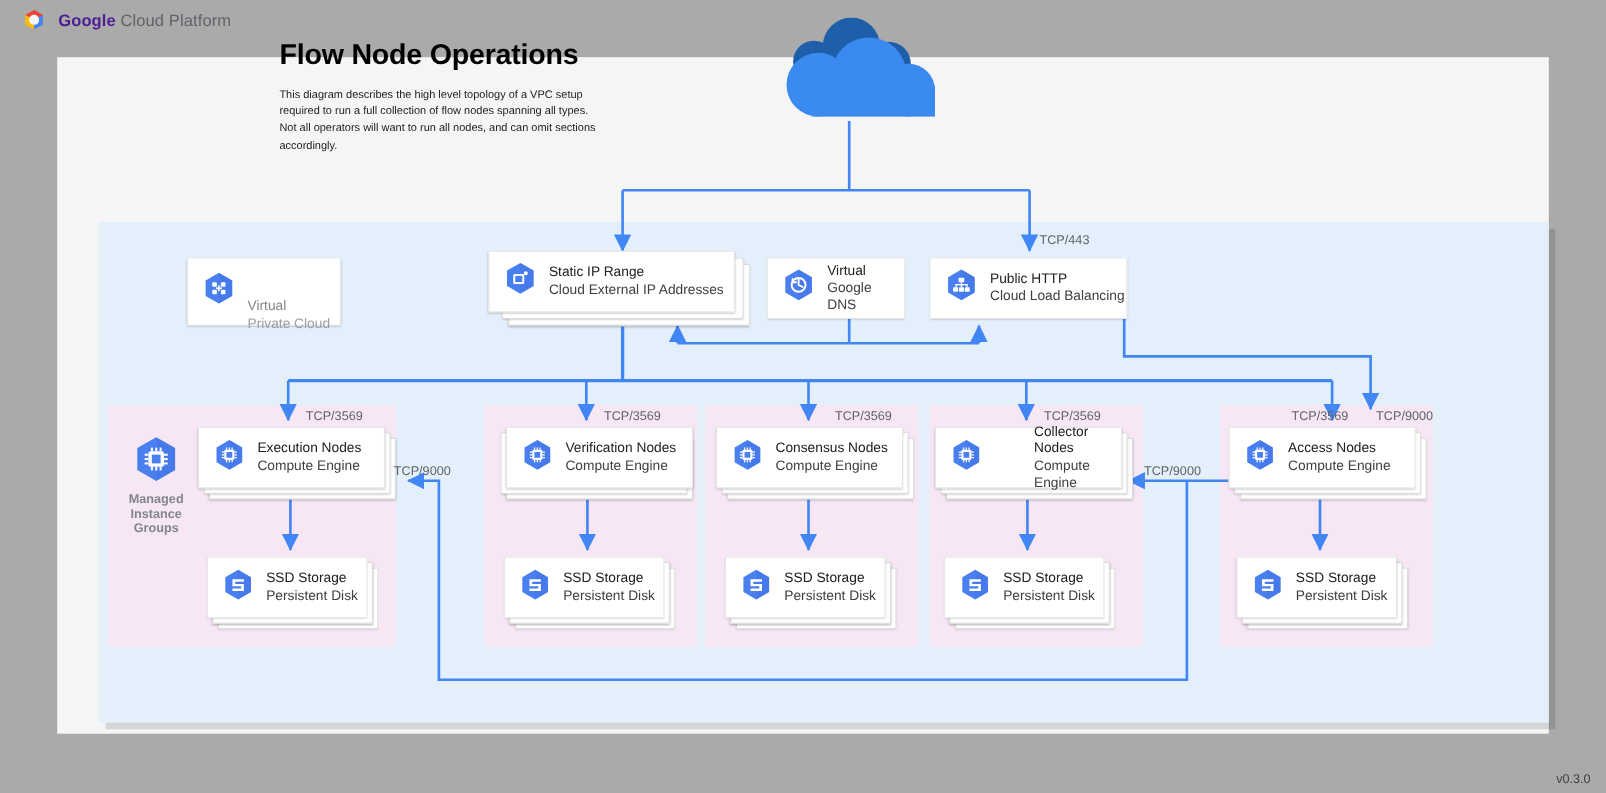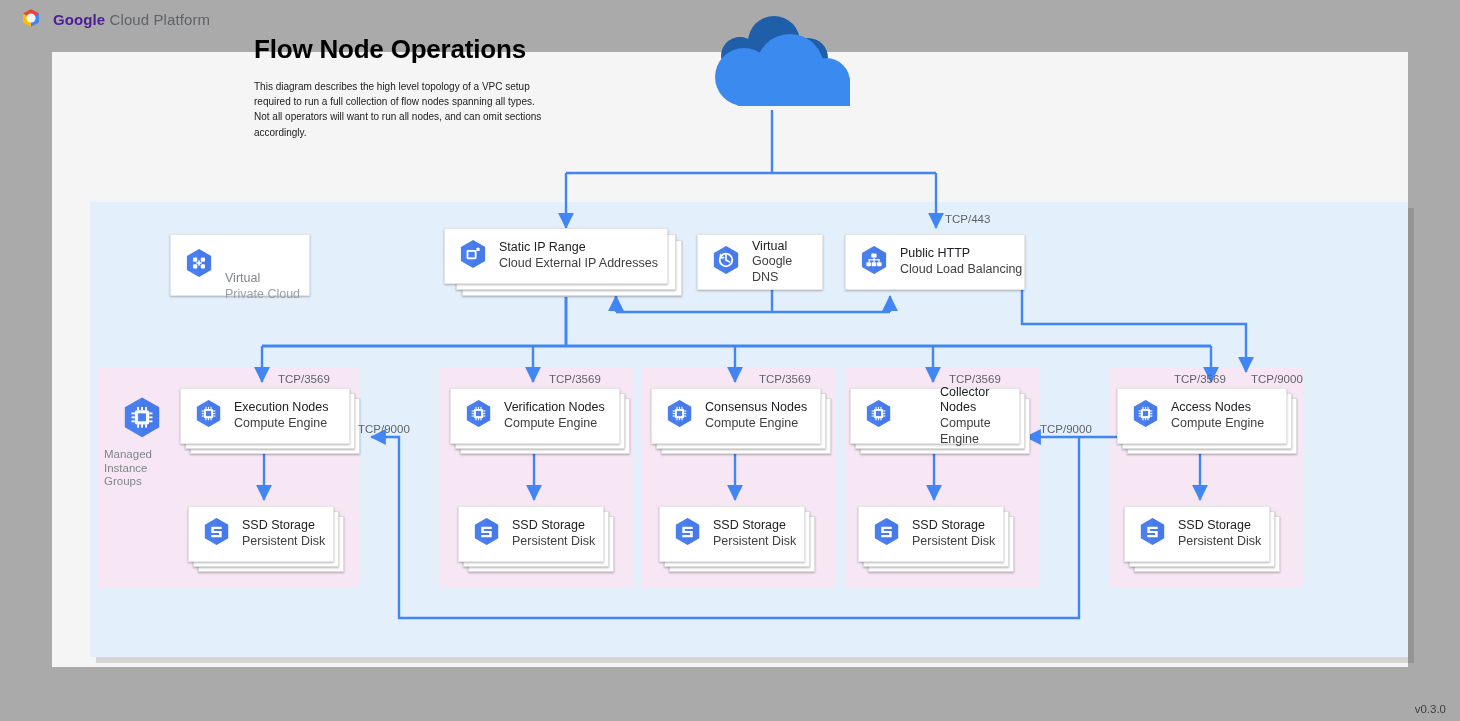--- a/index.html
+++ b/index.html
@@ -68,22 +68,22 @@
 
   
   .stack{position:absolute;}
   .stack .sheet{
     position:absolute;background:#fff;border:1px solid #dcdcdc;
     box-shadow:0 1px 2px rgba(0,0,0,.3);box-sizing:border-box;
   }
 
   
   .floatlabel{
-    position:absolute;font-size:11.5px;
-    color:#80868b;line-height:13.5px;font-weight:normal;
+    position:absolute;text-align:center;font-size:11.5px;
+    color:#80868b;line-height:13.5px;font-weight:bold;
   }
 
   
   .port{
     position:absolute;font-size:11.5px;color:#5f6368;white-space:nowrap;text-align:center;
   }
 
   
   #version{
     position:absolute;right:14px;bottom:6px;font-size:11.5px;color:#3c4043;
@@ -300,21 +300,21 @@
   <span class="txt">
     <span class="t1">Execution Nodes</span>
     <span class="t2">Compute Engine</span>
   </span>
 </div>
 
 <div class="stack" style="left:450px;top:388px;width:182px;height:72px;">
   <div class="sheet" style="left:10px;top:10px;width:170px;height:56px;"></div>
   <div class="sheet" style="left:5px;top:5px;width:170px;height:56px;"></div>
 </div>
-<div class="card" style="left:450px;top:388px;width:170px;height:56px;">
+<div class="card" style="left:460px;top:388px;width:170px;height:56px;">
   <span class="ico">
     <svg width="27" height="30" viewBox="0 0 28 31">
       <path d="M14 1 L26.1 8 L26.1 22 L14 29 L1.9 22 L1.9 8 Z" fill="#4a7ff0"></path>
       <path d="M14 1 L26.1 8 L26.1 22 L14 29 Z" fill="#3f72e3" opacity=".35"></path>
       <g fill="#fff">
         <rect x="9.2" y="10.2" width="9.6" height="9.6" rx="1.3"></rect>
         <rect x="11.3" y="12.3" width="5.4" height="5.4" fill="#4a7ff0"></rect>
         <rect x="10.8" y="8" width="1.2" height="2.3"></rect>
           <rect x="13.4" y="8" width="1.2" height="2.3"></rect>
           <rect x="16" y="8" width="1.2" height="2.3"></rect>

